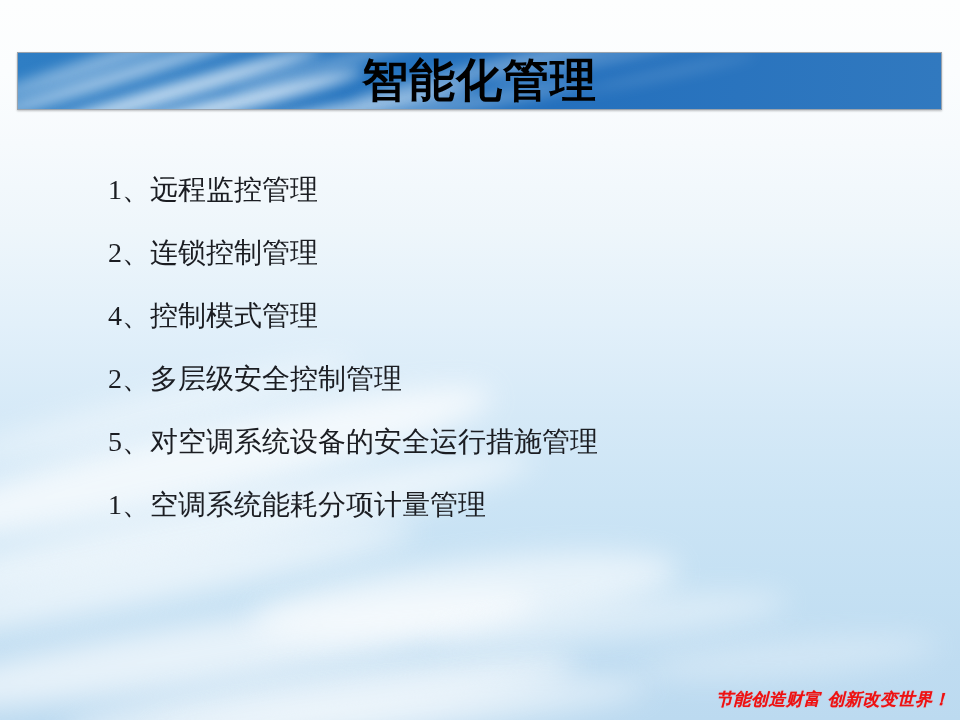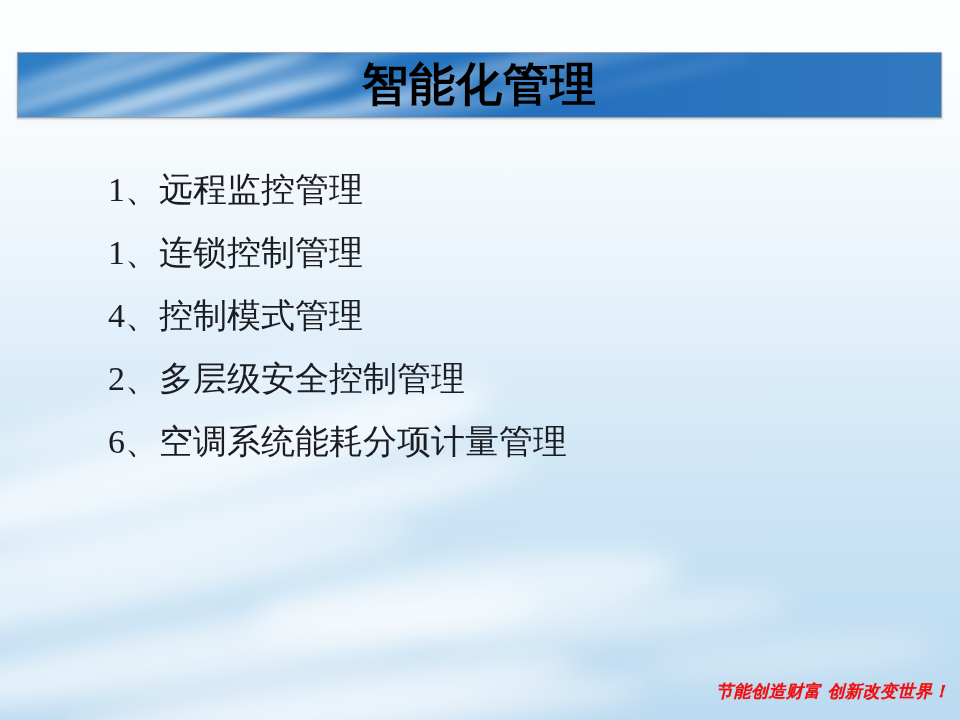--- a/index.html
+++ b/index.html
@@ -53,21 +53,21 @@
   .c8 { left: -60px; top: 395px; width: 420px; height: 34px; opacity: .45; transform: rotate(-14deg); }
   .c9 { left: 640px; top: 640px; width: 300px; height: 36px; opacity: .30; transform: rotate(-5deg); }
   .c10 { left: 150px; top: 690px; width: 500px; height: 44px; opacity: .48; transform: rotate(-6deg); }
 
   
   .banner {
     position: absolute;
     left: 17px;
     top: 52px;
     width: 925px;
-    height: 66px;
+    height: 58px;
     border: 1px solid #9aa3ad;
     box-sizing: border-box;
     overflow: hidden;
     background:
       linear-gradient(to right,
         #2f7ec4 0%,
         #2a79c1 18%,
         #2473be 38%,
         #2470bd 58%,
         #2a74be 78%,
@@ -112,31 +112,31 @@
   
   .bullet-list {
     position: absolute;
     left: 108px;
     top: 158px;
     width: 820px;
     z-index: 2;
   }
   .bullet-item {
     font-family: "Liberation Serif", "DejaVu Serif", serif;
-    font-size: 34px;
+    font-size: 28px;
     line-height: 63px;
     color: #1b1d22;
     white-space: nowrap;
   }
 
   
   .slogan {
     position: absolute;
     right: 10px;
-    bottom: 20px;
+    bottom: 12px;
     z-index: 3;
     font-family: "DejaVu Sans", "Liberation Sans", sans-serif;
     font-weight: bold;
     font-style: italic;
     font-size: 17px;
     line-height: 1;
     color: #ee1111;
     letter-spacing: 0.5px;
     text-shadow: 0 0 1px rgba(255,0,0,.5);
     white-space: nowrap;
@@ -171,21 +171,22 @@
       <div class="bc bc7"></div>
       <div class="bc bc8"></div>
       <div class="bc bc9"></div>
       <div class="bc bc10"></div>
     </div>
     <div class="banner-title">智能化管理</div>
   </div>
 
   <div class="bullet-list">
     <div class="bullet-item">1、远程监控管理</div>
-    <div class="bullet-item">1、连锁控制管理</div>
+    <div class="bullet-item">2、连锁控制管理</div>
     <div class="bullet-item">4、控制模式管理</div>
     <div class="bullet-item">2、多层级安全控制管理</div>
-    <div class="bullet-item">6、空调系统能耗分项计量管理</div>
+    <div class="bullet-item">5、对空调系统设备的安全运行措施管理</div>
+    <div class="bullet-item">1、空调系统能耗分项计量管理</div>
   </div>
 
   <div class="slogan">节能创造财富 创新改变世界！</div>
 
 </div>
 
 </body></html>

